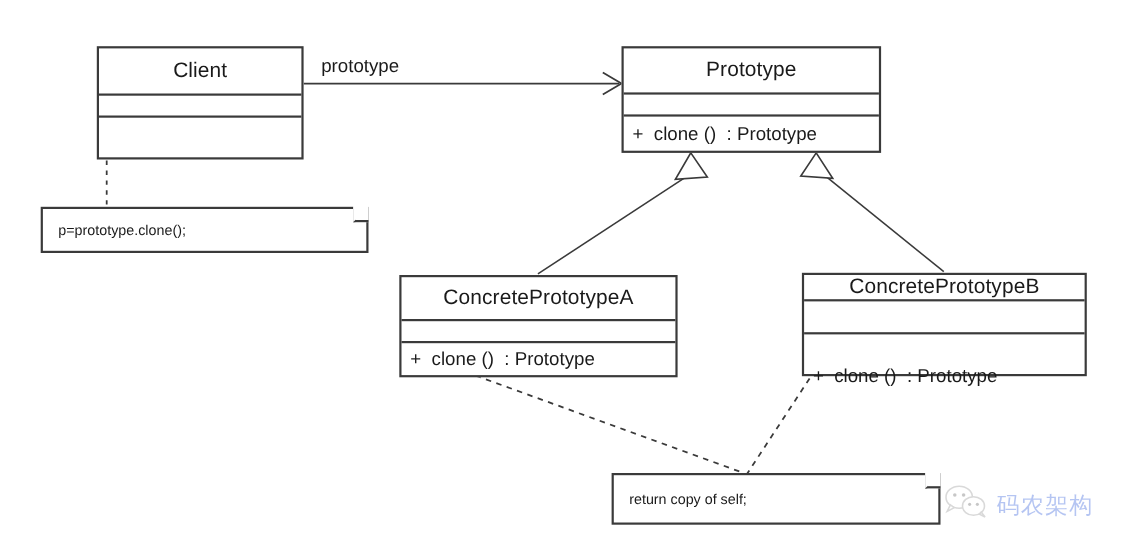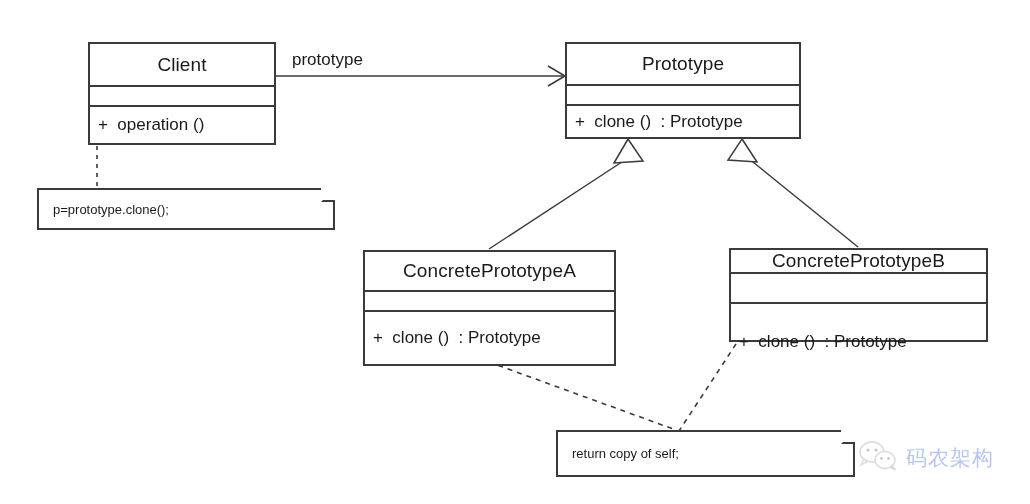--- a/index.html
+++ b/index.html
@@ -143,30 +143,29 @@
     </g>
 
     <g>
       <line x1="736" y1="344" x2="679" y2="431" stroke="#3a3a3a" stroke-width="1.6" stroke-dasharray="5,5"></line>
     </g>
   </svg>
 
   <div class="uml-class" style="left:88px; top:42px; width:188px; height:103px;">
     <div class="uml-name" style="height:43px;">Client</div>
     <div class="uml-attrs" style="height:20px;"></div>
-    <div class="uml-ops" style="flex:1;">+  operation ()</div>
   </div>
 
   <div class="uml-class" style="left:565px; top:42px; width:236px; height:97px;">
     <div class="uml-name" style="height:42px;">Prototype</div>
     <div class="uml-attrs" style="height:20px;"></div>
     <div class="uml-ops" style="flex:1;">+  clone ()  : Prototype</div>
   </div>
 
-  <div class="uml-class" style="left:363px; top:250px; width:253px; height:116px;">
+  <div class="uml-class" style="left:363px; top:250px; width:253px; height:93px;">
     <div class="uml-name" style="height:40px;">ConcretePrototypeA</div>
     <div class="uml-attrs" style="height:20px;"></div>
     <div class="uml-ops" style="flex:1;">+  clone ()  : Prototype</div>
   </div>
 
   <div class="uml-class" style="left:729px; top:248px; width:259px; height:94px;gap:28px;">
     <div class="uml-name" style="height:41px;">ConcretePrototypeB</div>
     <div class="uml-attrs" style="height:20px;"></div>
     <div class="uml-ops" style="flex:1;">+  clone ()  : Prototype</div>
   </div>

